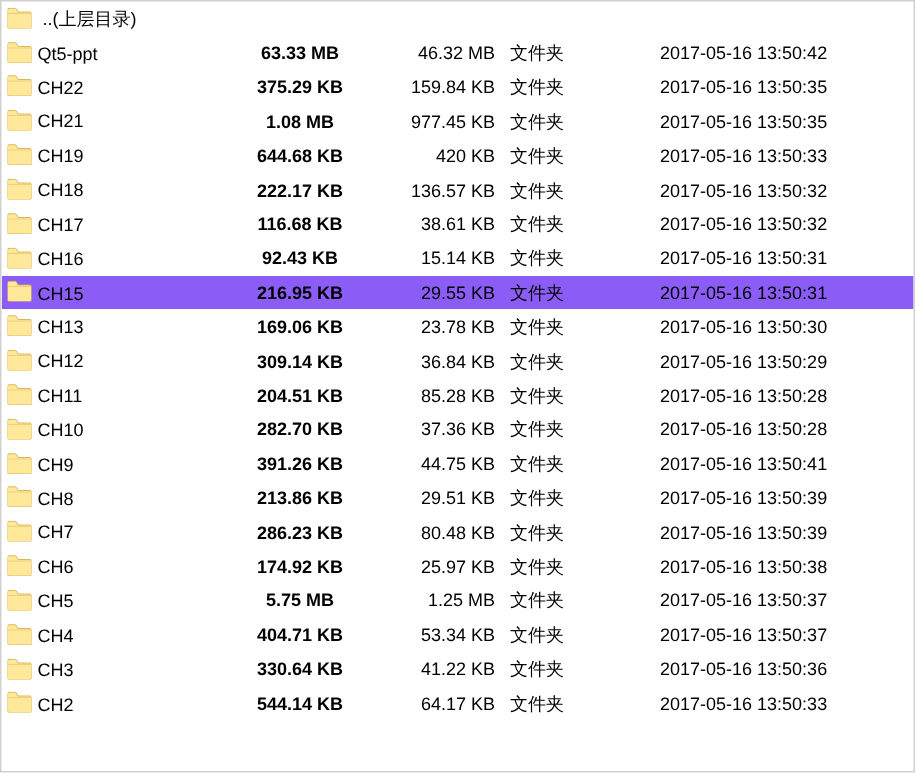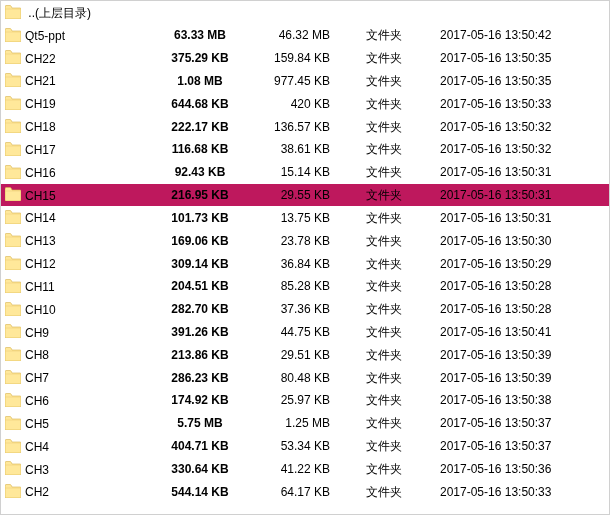--- a/index.html
+++ b/index.html
@@ -16,34 +16,34 @@
   .table {
     display: table;
     width: 100%;
     border-collapse: collapse;
   }
   .row {
     display: table-row;
     height: 22px;
     cursor: default;
   }
-  .row.selected { background: #be185d; }
+  .row.selected { background: #8b5cf6; }
   .cell {
     display: table-cell;
     vertical-align: middle;
     white-space: nowrap;
     overflow: hidden;
     padding: 0 4px;
     line-height: 22px;
     height: 22px;
   }
   .c-name  { width: 155px; text-align: left; padding-left: 4px; }
   .c-size1 { width: 90px;  text-align: center; padding-right: 6px; font-weight: bold; }
   .c-size2 { width: 90px;  text-align: right; padding-right: 6px; }
-  .c-type  { width: 70px;  text-align: right;  padding-left: 4px; margin-left: 12px; }
+  .c-type  { width: 70px;  text-align: left;  padding-left: 4px; margin-left: 12px; }
   .c-gap   { width: 30px; }
   .c-date  { text-align: left; }
   .icon {
     display: inline-block;
     vertical-align: middle;
     margin-right: 4px;
     width: 16px;
     height: 14px;
     position: relative;
     top: -1px;
@@ -161,31 +161,20 @@
       <div class="cell c-size1">216.95 KB</div>
       <div class="cell c-size2">29.55 KB</div>
       <div class="cell c-type">文件夹</div>
       <div class="cell c-gap"></div>
       <div class="cell c-date">2017-05-16 13:50:31</div>
     </div>
     <div class="row">
       <div class="cell c-name"><span class="icon folder"><svg width="16" height="14" viewBox="0 0 16 14">
             <path d="M0 2 L0 13 Q0 14 1 14 L15 14 Q16 14 16 13 L16 4 Q16 3 15 3 L7 3 L6 1 Q5.7 0.5 5 0.5 L1 0.5 Q0 0.5 0 2 Z" fill="#ffe89a" stroke="#d6b24c" stroke-width="0.6"></path>
             <path d="M0 4 L16 4" stroke="#e8c870" stroke-width="0.5"></path>
-          </svg></span><span class="label">CH14</span></div>
-      <div class="cell c-size1">101.73 KB</div>
-      <div class="cell c-size2">13.75 KB</div>
-      <div class="cell c-type">文件夹</div>
-      <div class="cell c-gap"></div>
-      <div class="cell c-date">2017-05-16 13:50:31</div>
-    </div>
-    <div class="row">
-      <div class="cell c-name"><span class="icon folder"><svg width="16" height="14" viewBox="0 0 16 14">
-            <path d="M0 2 L0 13 Q0 14 1 14 L15 14 Q16 14 16 13 L16 4 Q16 3 15 3 L7 3 L6 1 Q5.7 0.5 5 0.5 L1 0.5 Q0 0.5 0 2 Z" fill="#ffe89a" stroke="#d6b24c" stroke-width="0.6"></path>
-            <path d="M0 4 L16 4" stroke="#e8c870" stroke-width="0.5"></path>
           </svg></span><span class="label">CH13</span></div>
       <div class="cell c-size1">169.06 KB</div>
       <div class="cell c-size2">23.78 KB</div>
       <div class="cell c-type">文件夹</div>
       <div class="cell c-gap"></div>
       <div class="cell c-date">2017-05-16 13:50:30</div>
     </div>
     <div class="row">
       <div class="cell c-name"><span class="icon folder"><svg width="16" height="14" viewBox="0 0 16 14">
             <path d="M0 2 L0 13 Q0 14 1 14 L15 14 Q16 14 16 13 L16 4 Q16 3 15 3 L7 3 L6 1 Q5.7 0.5 5 0.5 L1 0.5 Q0 0.5 0 2 Z" fill="#ffe89a" stroke="#d6b24c" stroke-width="0.6"></path>

